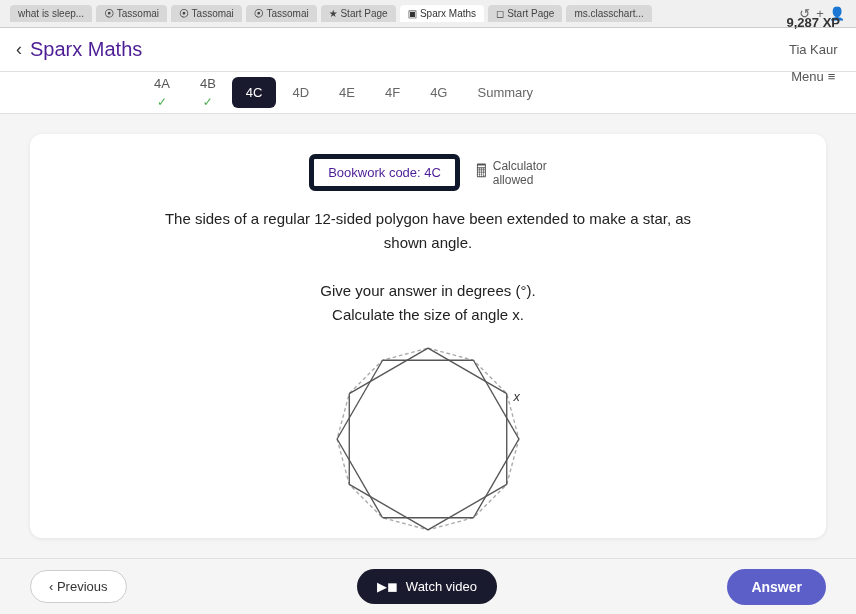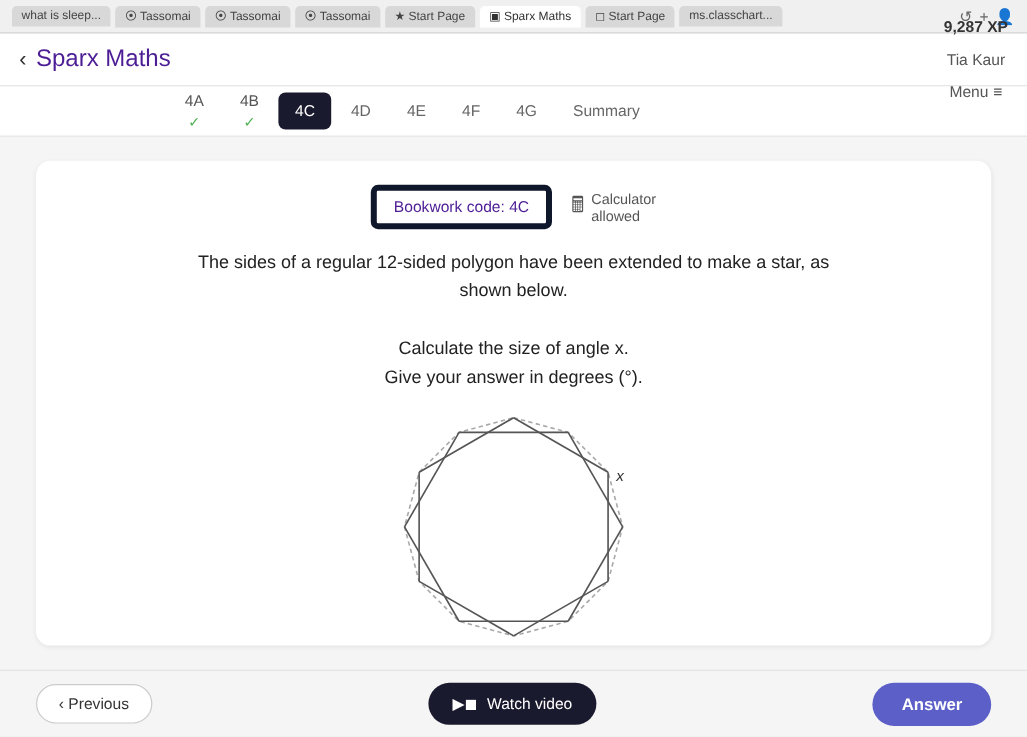--- a/index.html
+++ b/index.html
@@ -327,24 +327,24 @@
         <span class="calculator-icon">🖩</span>
         <div>
           <div>Calculator</div>
           <div>allowed</div>
         </div>
       </div>
     </div>
 
     <div class="question-text">
       <div>The sides of a regular 12-sided polygon have been extended to make a star, as</div>
-      <div>shown below.</div>
+      <div>shown angle.</div>
       <br>
+      <div>Give your answer in degrees (°).</div>
       <div>Calculate the size of angle x.</div>
-      <div>Give your answer in degrees (°).</div>
     </div>
 
     <div class="diagram-container">
 
       <svg class="diagram-svg" viewBox="-110 -110 220 220">
 
         <polygon points="
             0,-100
             50,-86.6
             86.6,-50

